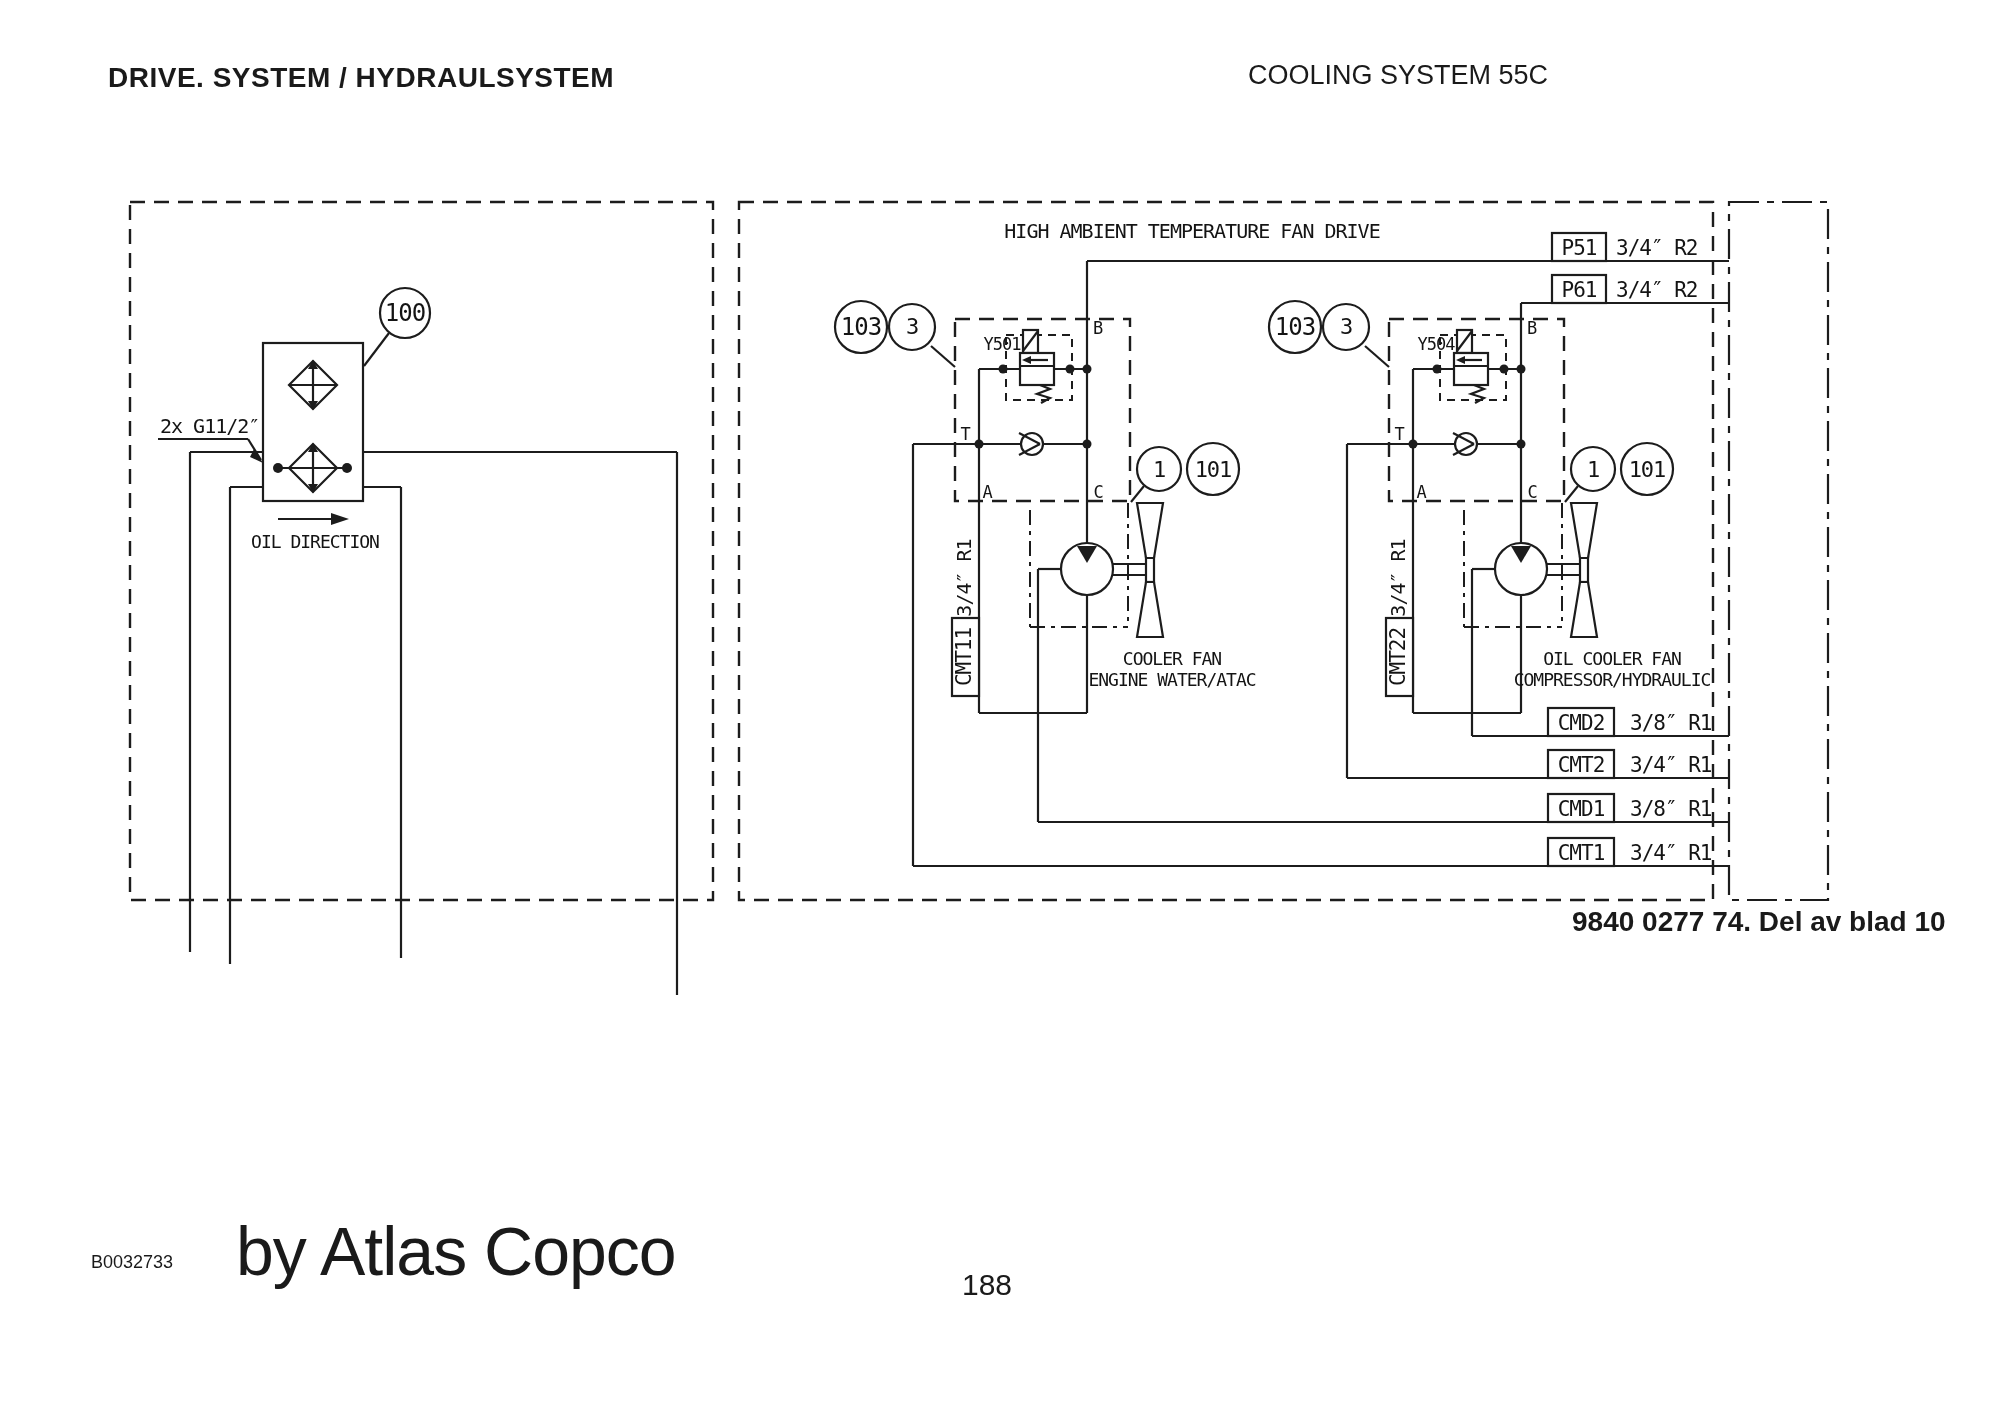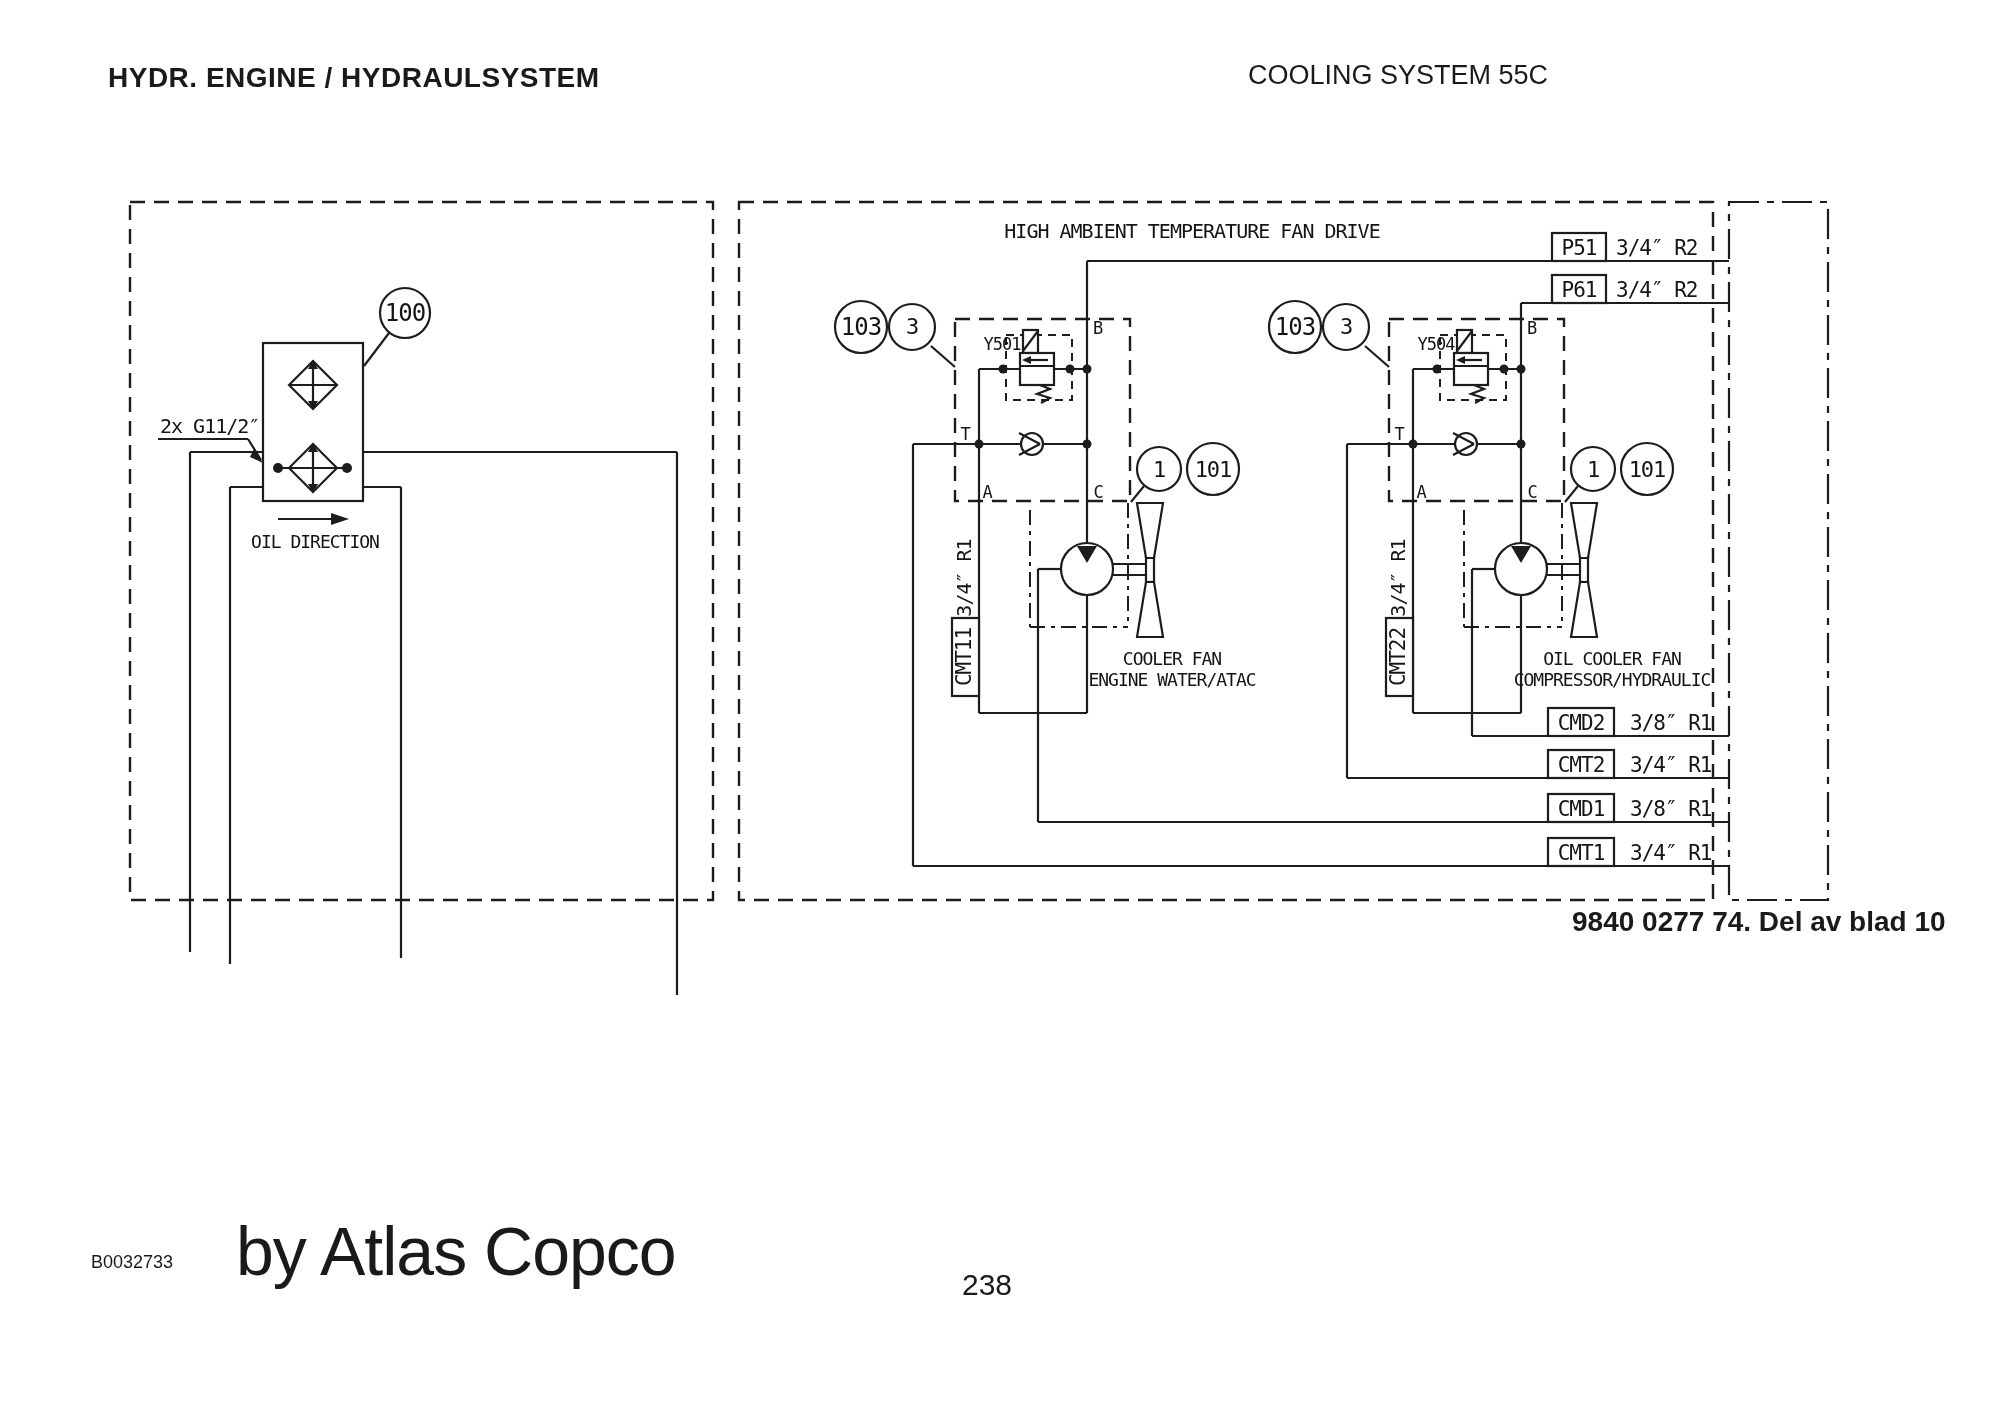--- a/index.html
+++ b/index.html
@@ -23,21 +23,21 @@
   .blk{fill:#1c1c1c;stroke:none;}
   text.cad{font-family:"DejaVu Sans Mono",monospace;fill:#141414;letter-spacing:-1px;} .f17{font-size:17px;} .f18{font-size:18px;}
   .f20{font-size:20px;} .f21{font-size:21px;} .f22{font-size:22px;} .f24{font-size:24px;}
   .mid{text-anchor:middle;}
 </style>
 </head>
 <body>
 
 <div class="page">
 
-  <div class="abs hdr-left">HYDR. ENGINE / HYDRAULSYSTEM</div>
+  <div class="abs hdr-left">DRIVE. SYSTEM / HYDRAULSYSTEM</div>
   <div class="abs hdr-right">COOLING SYSTEM 55C</div>
 
   <svg width="2000" height="1414" viewBox="0 0 2000 1414">
 
     <defs>
 
       <g id="fanCircuit">
 
         <rect class="s2 dashA" x="955" y="319" width="175" height="182"></rect>
 
@@ -252,14 +252,14 @@
           <text class="cad f21 mid" x="1581" y="860">CMT1</text>
           <text class="cad f21" x="1630" y="860">3/4″ R1</text>
         </g>
       </g>
     </g>
   </svg>
 
   <div class="abs doc-ref">9840 0277 74. Del av blad 10</div>
   <div class="abs footer-code">B0032733</div>
   <div class="abs footer-brand">by Atlas Copco</div>
-  <div class="abs page-num">238</div>
+  <div class="abs page-num">188</div>
 </div>
 
 </body></html>

